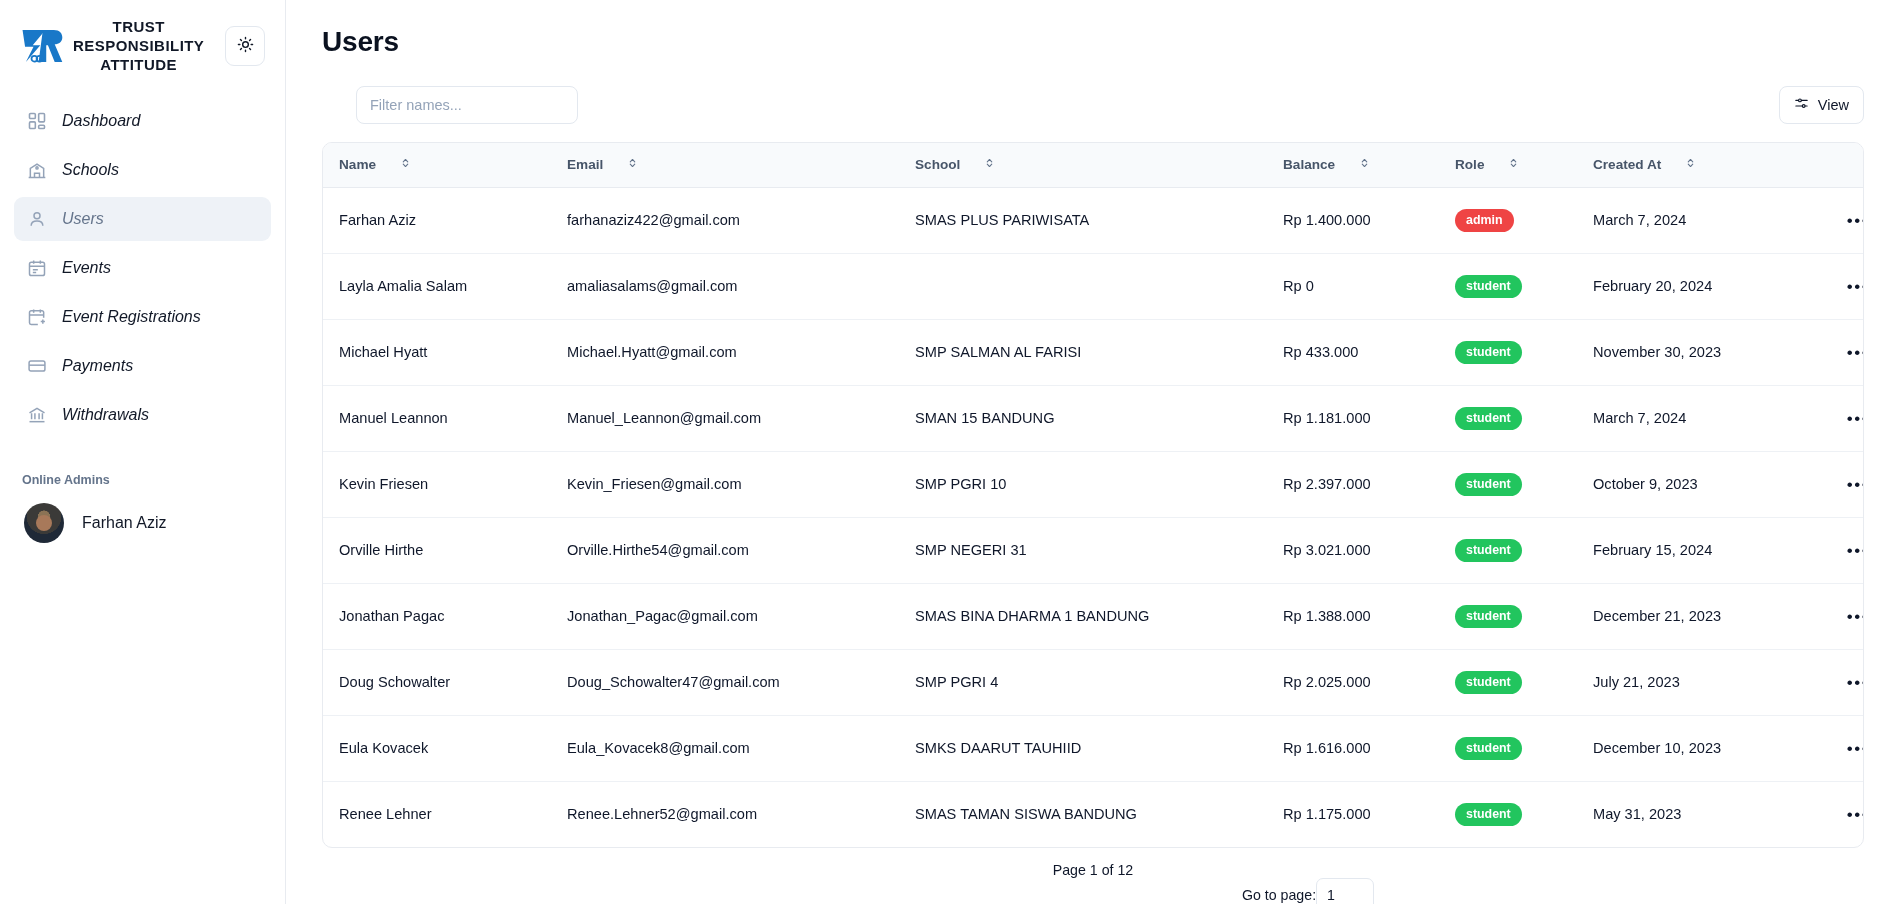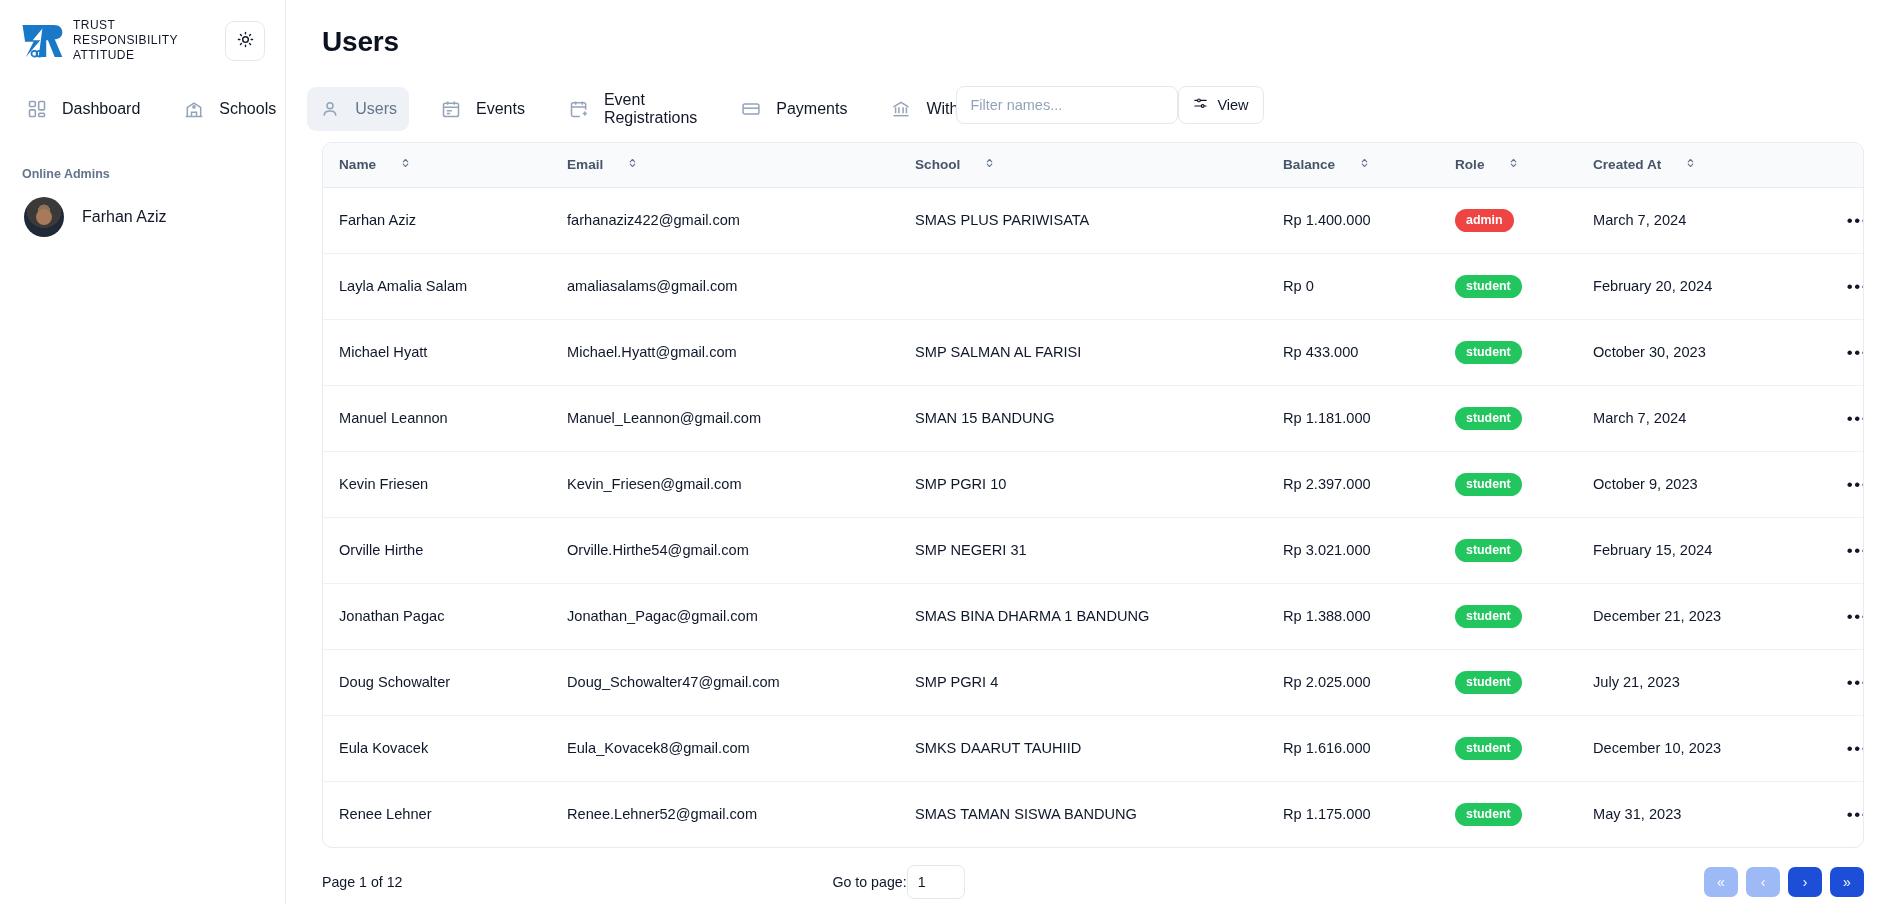--- a/index.html
+++ b/index.html
@@ -20,31 +20,31 @@
     display: flex; flex-direction: column;
     padding: 0;
   }
   .sidebar-top {
     display: flex; align-items: center; justify-content: space-between;
     padding: 18px 20px 12px 20px;
   }
   .brand { display: flex; align-items: center; gap: 9px; }
   .brand-logo { width: 44px; height: 40px; flex: 0 0 44px; }
   .brand-text {
-    font-size: 12px; font-weight: normal; line-height: 1.26;
-    letter-spacing: .45px; color: #111827;
+    font-size: 15px; font-weight: bold; line-height: 1.26;
+    letter-spacing: .45px; color: #111827; text-align: center;
   }
   .theme-btn {
     width: 40px; height: 40px; flex: 0 0 40px;
     border: 1px solid #e3e8ef; border-radius: 9px;
     background: #fff; display: flex; align-items: center; justify-content: center;
     cursor: pointer;
   }
 
-  .nav { padding: 12px 14px 0 14px; display: flex; gap: 19px; }
+  .nav { padding: 12px 14px 0 14px; display: flex; flex-direction: column; gap: 5px; font-style: italic; }
   .nav-item {
     display: flex; align-items: center; gap: 14px;
     height: 44px; padding: 0 12px;
     border-radius: 9px; cursor: pointer;
     font-size: 16px; color: #111827;
   }
   .nav-item .nav-ico { width: 22px; height: 22px; flex: 0 0 22px; display:flex; align-items:center; justify-content:center; color:#94a3b8; }
   .nav-item.active { background: #eef2f7; color: #64748b; }
   .nav-item.active .nav-ico { color: #94a3b8; }
 
@@ -63,21 +63,21 @@
     width: 16px; height: 16px; border-radius: 50%;
     background: #a8795a; transform: translateX(-50%);
   }
   .admin-name { font-size: 16px; color: #111827; }
 
   
   .main { flex: 1 1 auto; padding: 26px 36px 0 36px; min-width: 0; }
   .page-title { font-size: 28px; font-weight: bold; color: #0b1220; letter-spacing: -.2px; }
 
   .toolbar {
-    display: flex; align-items: center; justify-content: center;
+    display: flex; align-items: center; justify-content: space-between;
     margin-top: 28px;
     margin-left: 34px;
   }
   .filter-input {
     width: 222px; height: 38px;
     border: 1px solid #e3e8ef; border-radius: 8px;
     padding: 0 13px; font-size: 14.5px; color: #111827;
     background: #fff; outline: none;
     font-family: "Liberation Sans", sans-serif;
   }
@@ -134,21 +134,21 @@
     width: 30px; height: 28px; border: none; background: transparent;
     cursor: pointer; color: #0f172a; font-size: 17px; line-height: 1;
     display: flex; align-items: center; justify-content: center;
     letter-spacing: 1.6px;
   }
 
   
   .footer {
     display: flex; align-items: center;
     margin-top: 14px; height: 40px;
-    font-size: 14.2px; color: #0f172a;
+    font-size: 14.2px; color: #0f172a; flex-direction: column;
   }
   .page-info { flex: 0 0 auto; }
   .goto-wrap {
     display: flex; align-items: center; 
     margin-left: 430px;
   }
   .goto-input {
     width: 58px; height: 34px; border: 1px solid #e3e8ef; border-radius: 7px;
     padding: 0 10px; font-size: 14.2px; color: #0f172a; outline: none;
     font-family: "Liberation Sans", sans-serif; background: #fff;
@@ -376,21 +376,21 @@
               <td>
                 <button class="dots-btn">•••</button>
               </td>
             </tr>
             <tr>
               <td>Michael Hyatt</td>
               <td>Michael.Hyatt@gmail.com</td>
               <td>SMP SALMAN AL FARISI</td>
               <td>Rp 433.000</td>
               <td><span class="badge student">student</span></td>
-              <td>October 30, 2023</td>
+              <td>November 30, 2023</td>
               <td>
                 <button class="dots-btn">•••</button>
               </td>
             </tr>
             <tr>
               <td>Manuel Leannon</td>
               <td>Manuel_Leannon@gmail.com</td>
               <td>SMAN 15 BANDUNG</td>
               <td>Rp 1.181.000</td>
               <td><span class="badge student">student</span></td>

